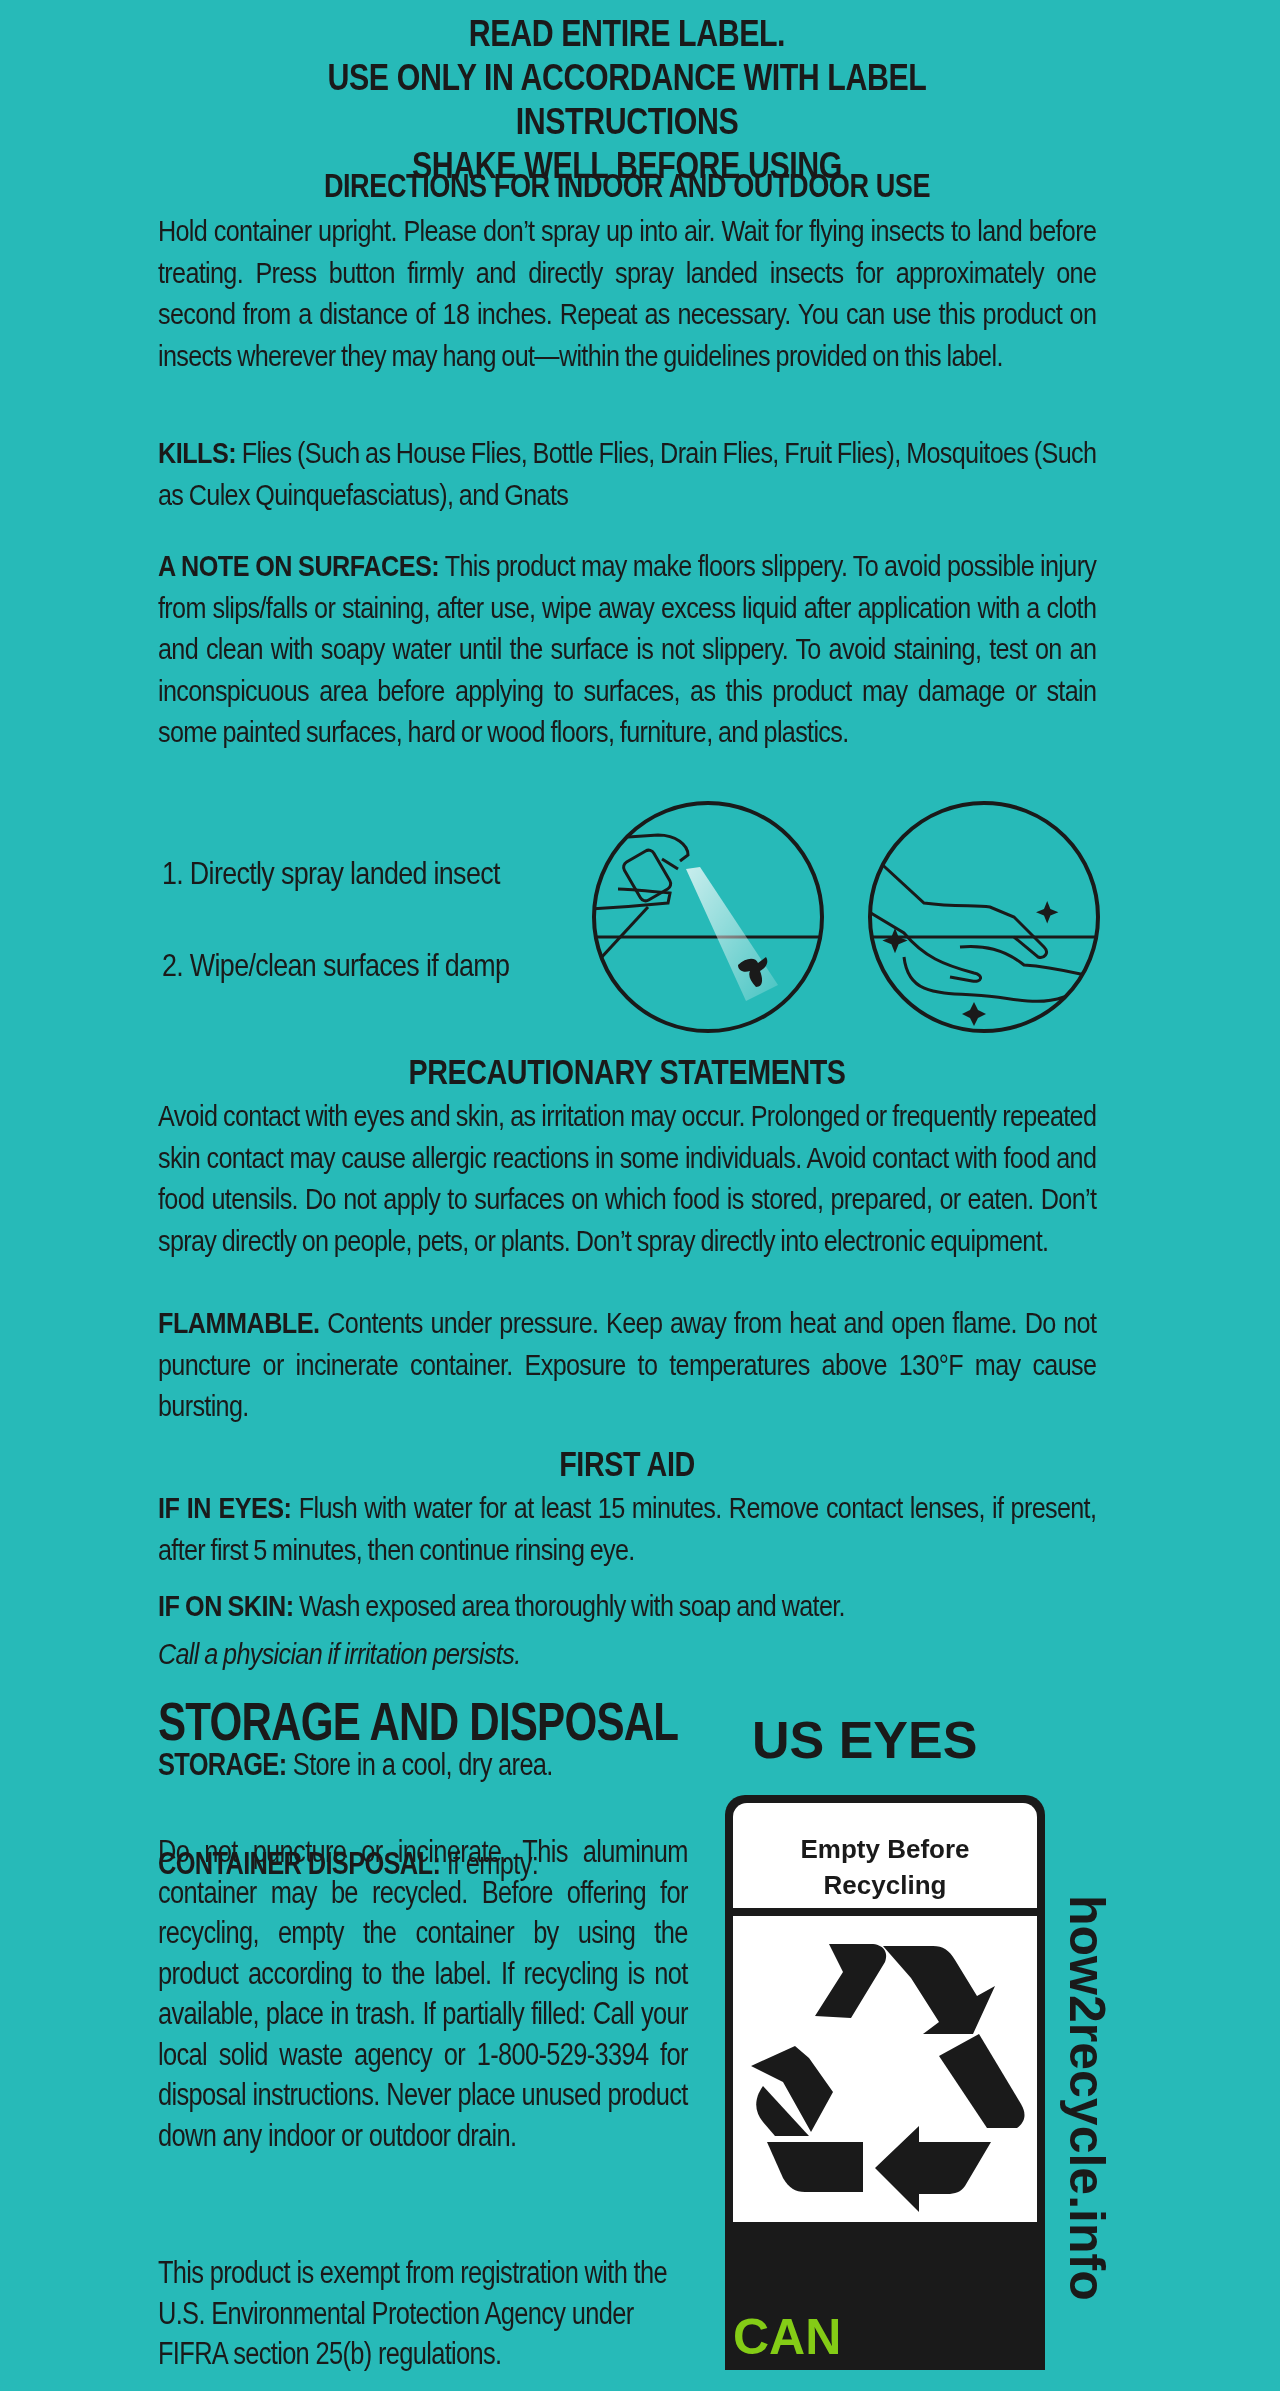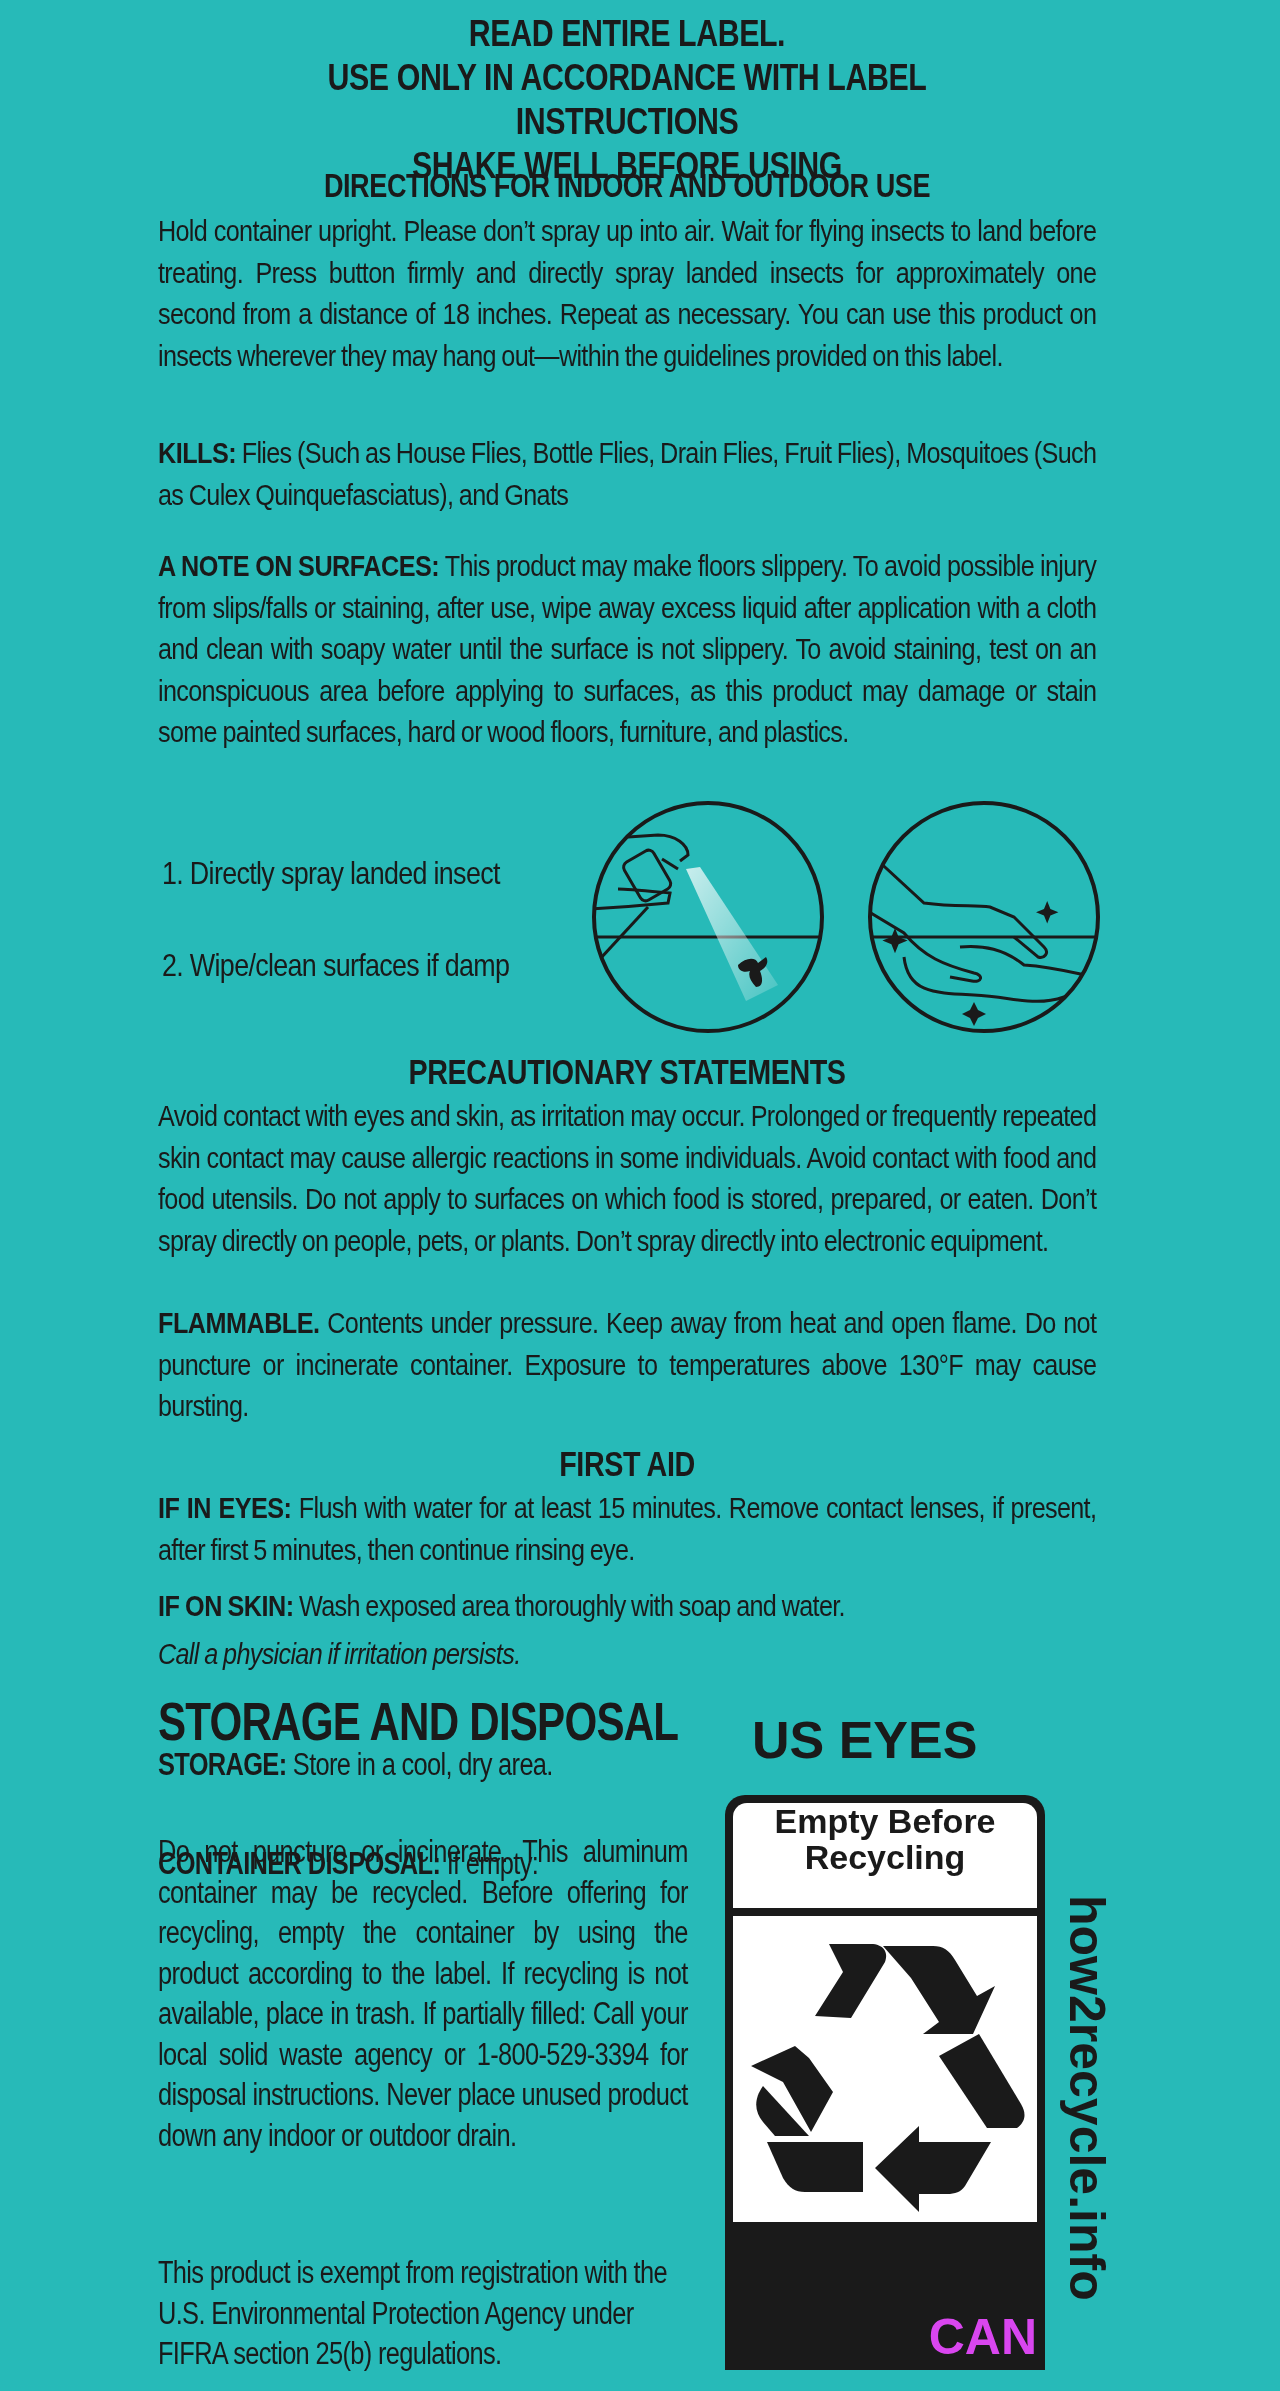--- a/index.html
+++ b/index.html
@@ -55,33 +55,33 @@
 
     .us-only { position: absolute; left: 752px; top: 1710px; font-size: 52px; font-weight: bold; white-space: nowrap; letter-spacing: 0px; }
 
     .recycle-box {
       position: absolute; left: 725px; top: 1795px; width: 320px; height: 575px;
       background: #1a1a1a; border-radius: 20px 20px 0 0;
     }
     .rb-top {
       position: absolute; left: 8px; top: 8px; width: 304px; height: 105px;
       background: #ffffff; border-radius: 14px 14px 0 0;
-      text-align: center; font-size: 34px; font-weight: bold; line-height: 36px;
-      padding-top: 0; box-sizing: border-box;
+      text-align: center; font-size: 26px; font-weight: bold; line-height: 36px;
+      padding-top: 28px; box-sizing: border-box;
     }
     .rb-mid {
       position: absolute; left: 8px; top: 121px; width: 304px; height: 306px; background: #ffffff;
     }
     .rb-metal {
       position: absolute; left: 8px; top: 435px; width: 304px; height: 78px; background: #ffffff;
       text-align: center; font-size: 50px; font-weight: bold; line-height: 78px;
     }
     .rb-can {
       position: absolute; left: 8px; top: 513px; width: 304px; height: 62px;
-      color: #d946ef; text-align: right; font-size: 50px; font-weight: bold; line-height: 58px;
+      color: #84cc16; text-align: left; font-size: 50px; font-weight: bold; line-height: 58px;
     }
     .vertical-url {
       position: absolute; left: 1058px; top: 1895px;
       writing-mode: vertical-rl;
       font-size: 50px; font-weight: bold; letter-spacing: 0px;
       white-space: nowrap;
     }
   </style>
 </head>
 <body>

